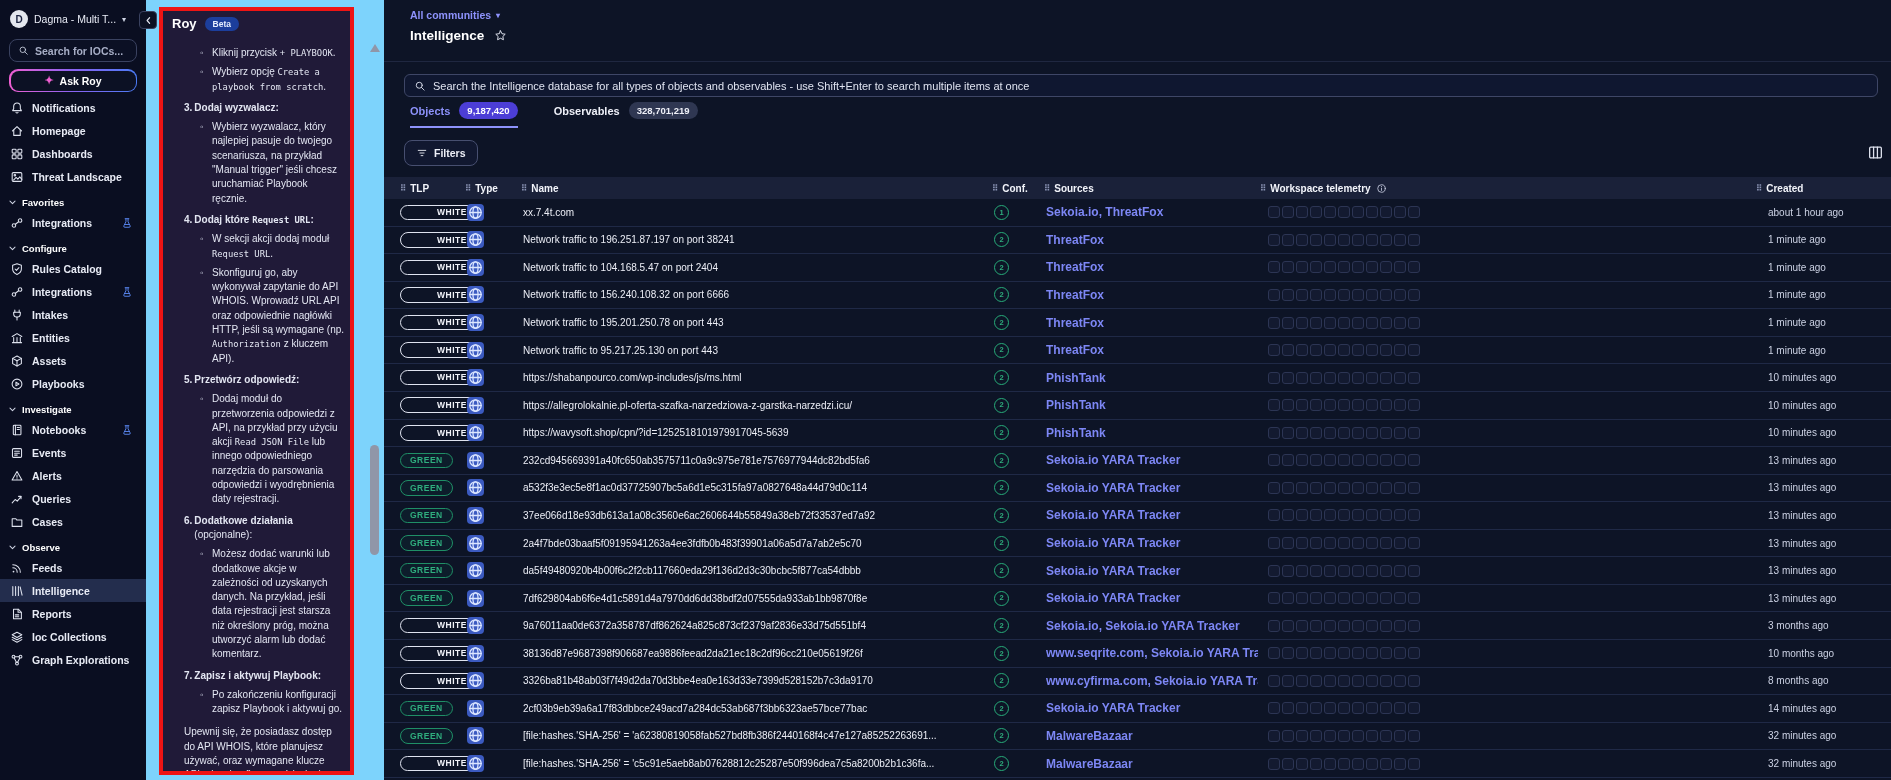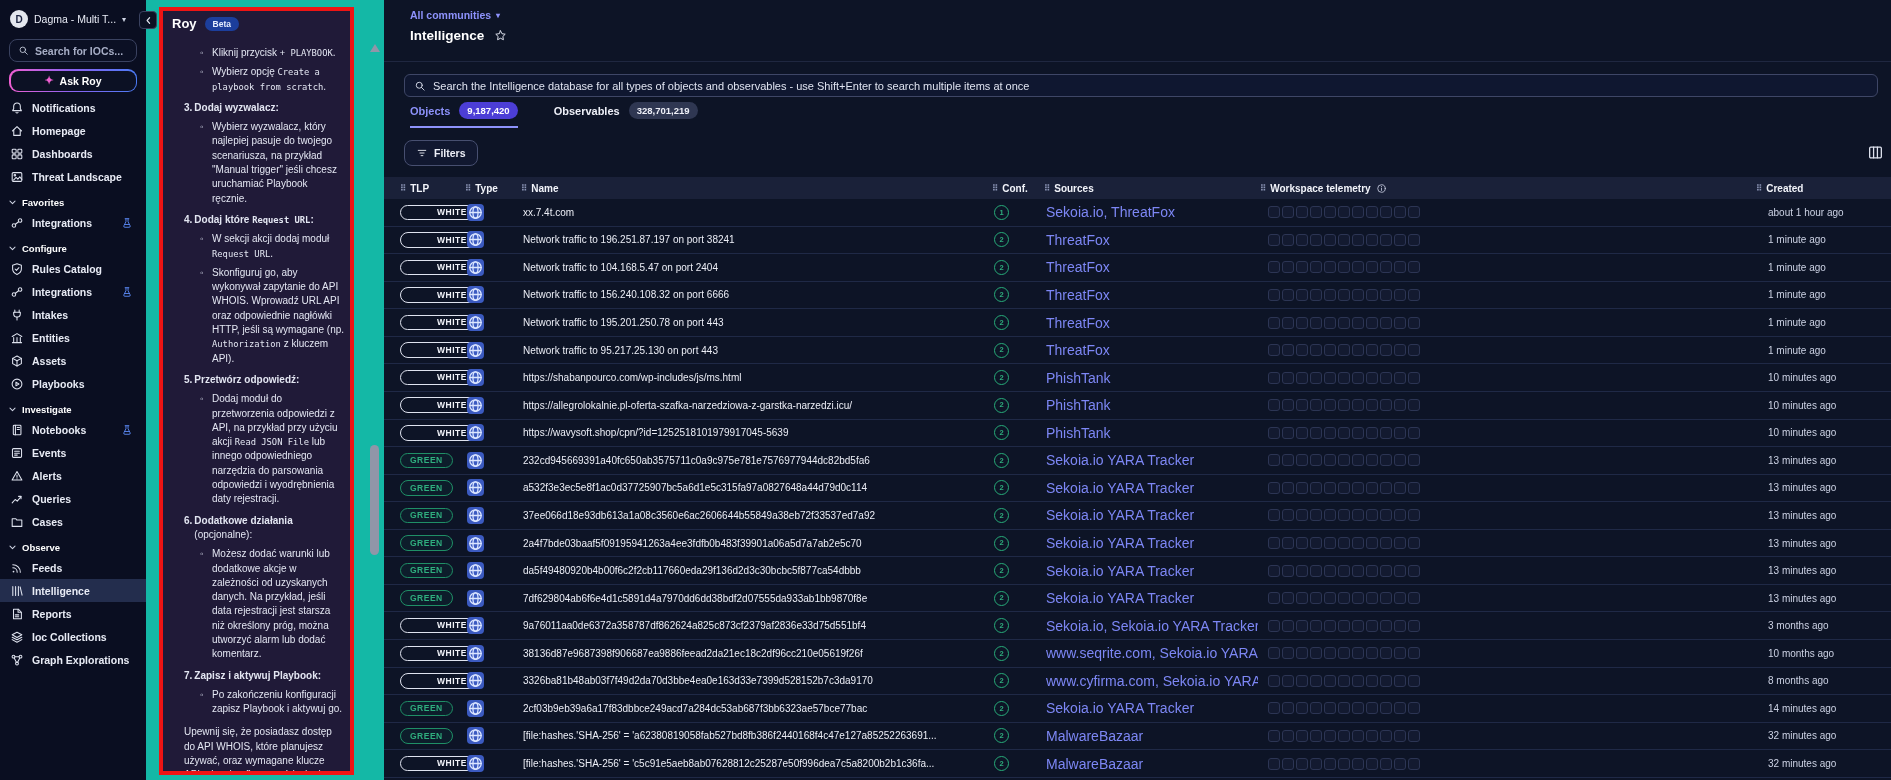--- a/index.html
+++ b/index.html
@@ -21,21 +21,21 @@
   .nav-item{display:flex;align-items:center;gap:8px;padding:4.5px 10px;font-size:10.5px;font-weight:bold;color:#e8ebf5;position:relative;cursor:pointer;}
   .nav-item .icon{width:14px;height:14px;color:#dfe3ef;flex:none;display:flex;}
   .nav-item.active{background:#232d4d;}
   .nav-flask{position:absolute;right:13px;width:12px;height:12px;color:#5b8af7;display:flex;}
   .nav-section{display:flex;align-items:center;gap:5px;padding:9px 10px 3px 8px;font-size:9.5px;font-weight:bold;color:#fff;}
   .nav-section .chev{width:9px;height:9px;color:#cfd4e4;display:flex;}
   .collapse-btn{position:absolute;left:139px;top:11px;width:16px;height:16px;border:1px solid #3a4260;border-radius:4px;background:#0c1124;z-index:5;display:flex;align-items:center;justify-content:center;color:#e8ebf5;}
   .collapse-btn svg{width:9px;height:9px;}
 
   
-  .drawer{position:absolute;left:146px;top:0;width:238px;height:100%;background:#14b8a6;}
+  .drawer{position:absolute;left:146px;top:0;width:238px;height:100%;background:#7dd3fc;}
   .roy-panel{position:absolute;left:13px;top:7px;width:187px;height:760px;border:4px solid #ee1414;background:#201a38;overflow:hidden;}
   .roy-head{display:flex;align-items:center;gap:8px;padding:5px 9px 2px 9px;}
   .roy-title{font-size:13px;font-weight:bold;color:#fff;}
   .roy-beta{background:#1c3e9c;color:#e6eeff;font-size:8.5px;font-weight:bold;border-radius:8px;padding:2px 8px;}
   .roy-content{position:absolute;left:21px;right:5px;top:30px;bottom:0;overflow:hidden;font-size:10px;line-height:14.3px;color:#e3e6f2;}
   .roy-num{display:flex;margin-top:7px;}
   .roy-num .n{flex:none;font-weight:bold;margin-right:2px;}
   .roy-sub{display:flex;margin-top:5px;padding-left:16px;}
   .roy-sub .m{flex:none;width:12px;color:#cfd4e4;}
   .roy-para{margin-top:9px;}
@@ -80,21 +80,21 @@
   .c-src{left:662px;width:212px;overflow:hidden;}
   .c-tel{left:884px;}
   .c-created{left:1384px;}
   .tlp{font-size:8.5px;font-weight:bold;letter-spacing:.5px;border-radius:9px;padding:2.5px 9px;border:1.5px solid;line-height:1;}
   .tlp-WHITE{color:#f2f4fa;border-color:#dfe3ef;padding-left:36px;}
   .tlp-GREEN{color:#2fae7e;border-color:#1f8f66;background:rgba(31,143,102,.08);}
   .type-ic{width:17px;height:17px;border-radius:4px;background:#3b5ac0;color:#dce6ff;display:flex;align-items:center;justify-content:center;}
   .type-ic svg{width:11px;height:11px;}
   .name{font-size:10px;color:#eceef6;white-space:nowrap;}
   .conf{width:13px;height:13px;border-radius:50%;border:1px solid #27ab79;color:#2fae7e;font-size:7.5px;font-weight:bold;display:flex;align-items:center;justify-content:center;line-height:1;}
-  .src{font-size:14px;font-weight:normal;color:#7d87f5;white-space:nowrap;}
+  .src{font-size:12px;font-weight:bold;color:#7d87f5;white-space:nowrap;}
   .tel-box{width:10px;height:10px;border:1px solid #2c3554;border-radius:3px;background:#131a30;margin-right:2px;flex:none;}
   .created{font-size:10px;color:#ccd2e4;white-space:nowrap;}
 </style>
 </head>
 <body>
 
 <div class="page">
 
   <div class="sidebar">
     <div class="ws-row">

